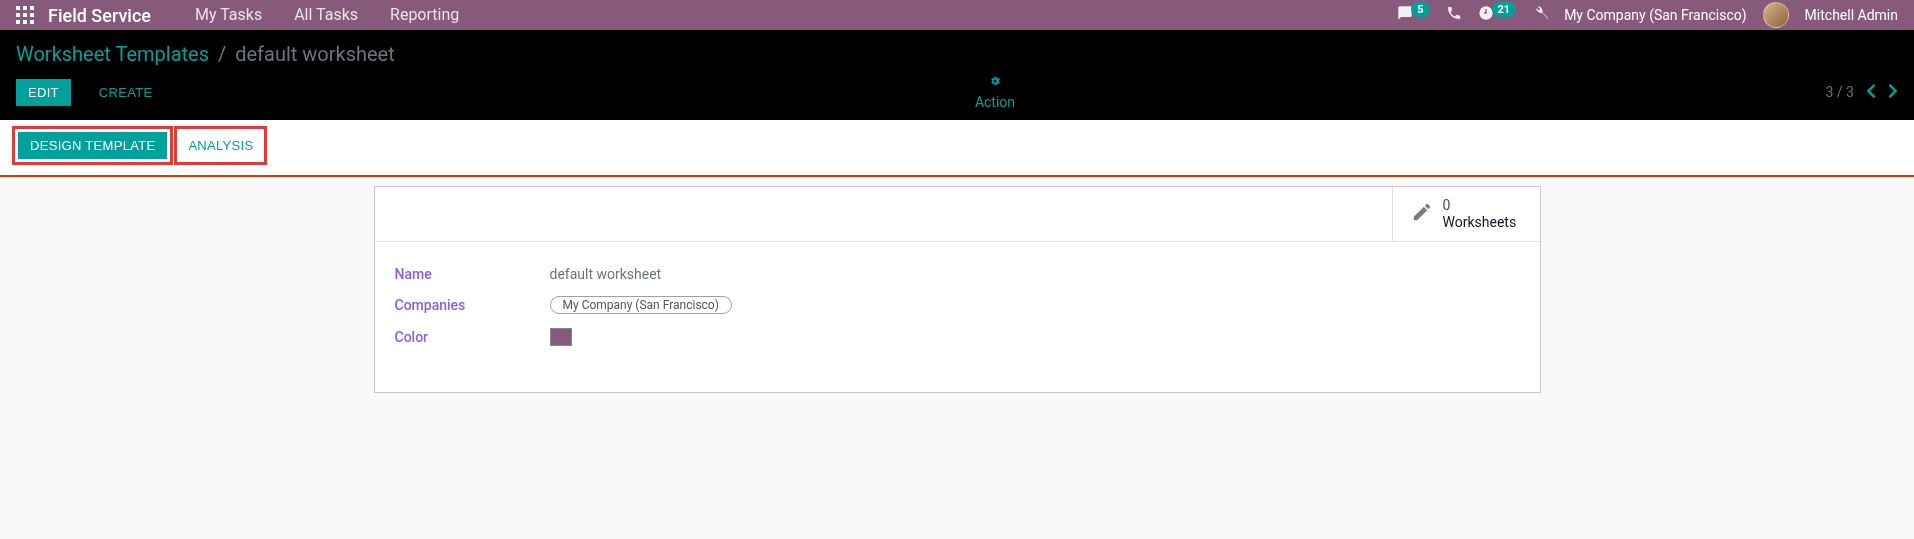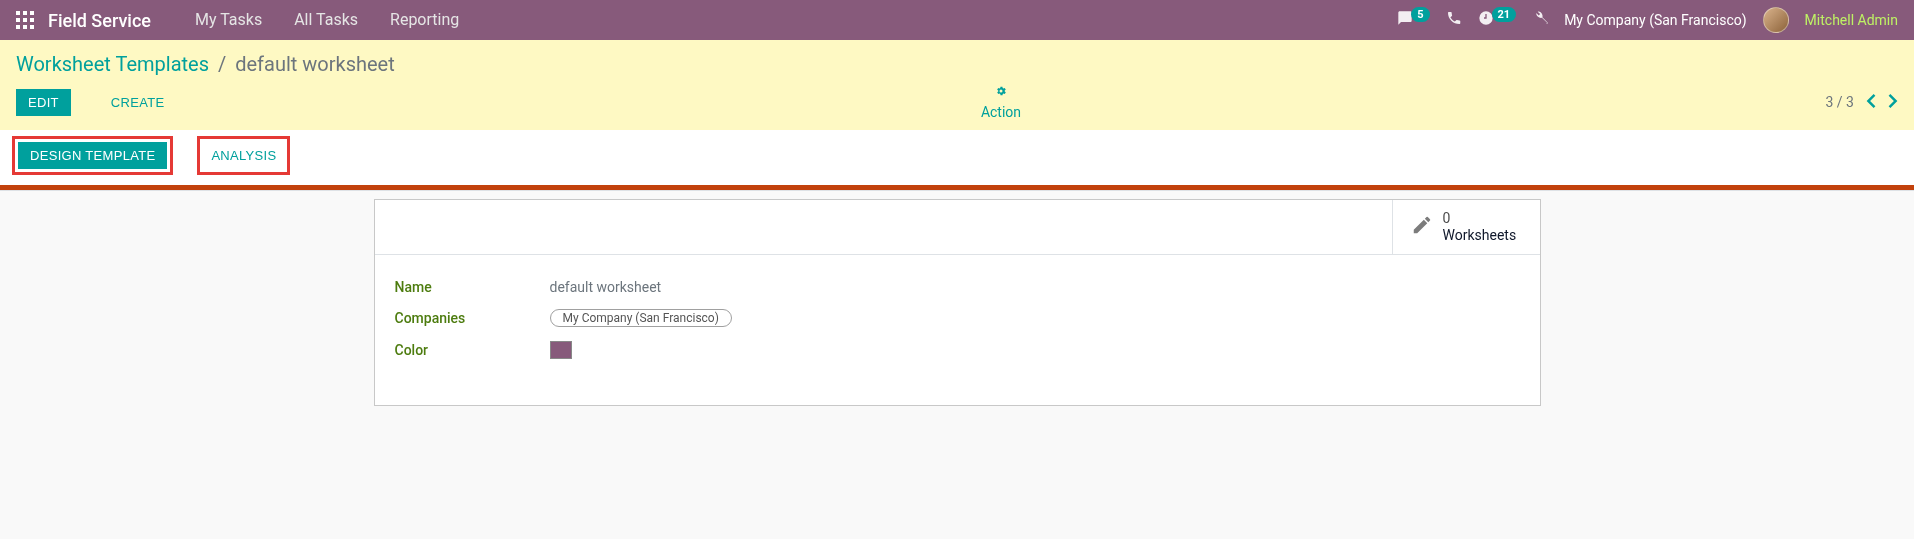--- a/index.html
+++ b/index.html
@@ -1,21 +1,21 @@
 <!DOCTYPE html>
 <html><head>
   <meta charset="utf-8">
   <style>
     * { box-sizing: border-box; margin: 0; padding: 0; }
     body { font-family: -apple-system, BlinkMacSystemFont, "Segoe UI", Roboto, Helvetica, Arial, sans-serif; background-color: #f9f9f9; color: #4c4c4c; }
     
     
     .navbar {
       background-color: #875a7b;
-      height: 40px;
+      height: 30px;
       display: flex;
       align-items: center;
       padding: 0 16px;
       color: #fff;
     }
     .navbar-left { display: flex; align-items: center; }
     .apps-icon { display:inline-flex; width:18px; height:18px; margin-right: 14px; cursor: pointer; }
     .apps-icon svg { width:18px; height:18px; }
     .app-title { font-size: 18px; font-weight: 500; margin-right: 28px; }
     .nav-items { display: flex; gap: 0; }
@@ -30,49 +30,49 @@
       font-size: 11px;
       font-weight: 700;
       border-radius: 10px;
       padding: 1px 6px;
       margin-left: -2px;
       position: relative;
       top: -6px;
     }
     .company-name { font-size: 14px; color: #fff; }
     .avatar { width: 26px; height: 26px; border-radius: 50%; background: linear-gradient(135deg,#d9b38c,#8c6239); border:1px solid rgba(255,255,255,0.4); }
-    .user-name { font-size: 14px; color: #bef264; }
-
-    
-    .control-panel { background: #fef9c3; border-bottom: 5px solid #c2410c; }
+    .user-name { font-size: 14px; color: #ffffff; }
+
+    
+    .control-panel { background: #000000; border-bottom: 2px solid #c2410c; }
     .breadcrumbs { padding: 12px 16px 4px 16px; font-size: 20px; }
     .bc-link { color: #00a09d; text-decoration: none; cursor: pointer; }
     .bc-sep { color: #6c757d; margin: 0 4px; }
     .bc-current { color: #6c757d; }
 
     .cp-row { display: flex; align-items: center; justify-content: space-between; padding: 4px 16px 10px 16px; }
-    .cp-left { display: flex; align-items: center; gap: 28px; }
+    .cp-left { display: flex; align-items: center; gap: 16px; }
     .btn {
       display: inline-flex; align-items: center; justify-content: center;
       font-size: 13px; font-weight: 500; cursor: pointer; border: none;
       text-transform: uppercase; letter-spacing: 0.3px;
       padding: 6px 12px;
     }
     .btn-primary { background: #00a09d; color: #fff; }
     .btn-secondary { background: transparent; color: #00a09d; }
     
     .action-dropdown { display: flex; align-items: center; gap: 4px; color: #00a09d; font-size: 14px; cursor: pointer; flex-direction: column; }
     .action-dropdown svg { width: 12px; height: 12px; fill: #00a09d; }
 
     .pager { display: flex; align-items: center; gap: 12px; font-size: 14px; color: #6c757d; }
     .pager-arrow { cursor: pointer; }
     .pager-arrow svg { width: 10px; height: 14px; fill: #00a09d; }
 
     
-    .actions-row { display: flex; align-items: center; gap: 24px; padding: 6px 24px 10px 12px; border-bottom: none; background:#fff; }
+    .actions-row { display: flex; align-items: center; gap: 1px; padding: 6px 24px 10px 12px; border-bottom: none; background:#fff; }
     .highlight-box { border: 3px solid #e53935; padding: 3px; display: inline-flex; }
     .btn-link { background: transparent; color: #00a09d; font-weight:500; padding: 6px 8px; cursor:pointer; border:none; font-size:13px; text-transform: uppercase; letter-spacing:0.3px;}
 
     
     .form-sheet-bg { padding: 0 0 40px 0; border-top: 1px solid #dee2e6; }
     .form-sheet {
       background: #fff;
       border: 1px solid #c8c8c8;
       width: 1167px;
       margin: 8px auto 0;
@@ -85,21 +85,21 @@
       border-left: 1px solid #dee2e6;
       padding: 10px 18px; cursor: pointer; min-width: 148px;
     }
     .stat-button svg { width: 22px; height: 22px; fill: #7c7c7c; }
     .stat-text { display: flex; flex-direction: column; line-height: 1.2; }
     .stat-value { font-size: 14px; color: #4c4c4c; }
     .stat-label { font-size: 14px; color: #0f172a; }
 
     .form-body { padding: 24px 20px 32px 20px; }
     .form-row { display: flex; align-items: center; margin-bottom: 14px; font-size: 14px; }
-    .form-label { width: 155px; font-weight: 500; color: #4d7c0f; }
+    .form-label { width: 155px; font-weight: 500; color: #8b5cf6; }
     .form-value { color: #6c757d; }
     .tag {
       display: inline-flex; align-items: center;
       border: 1px solid #a0a0a0; border-radius: 12px;
       padding: 1px 12px; font-size: 12px; color: #555; background: #fff;
     }
     .color-swatch {
       width: 22px; height: 18px; border: 1px solid #888;
       background: #875a7b; display:inline-block;
     }

